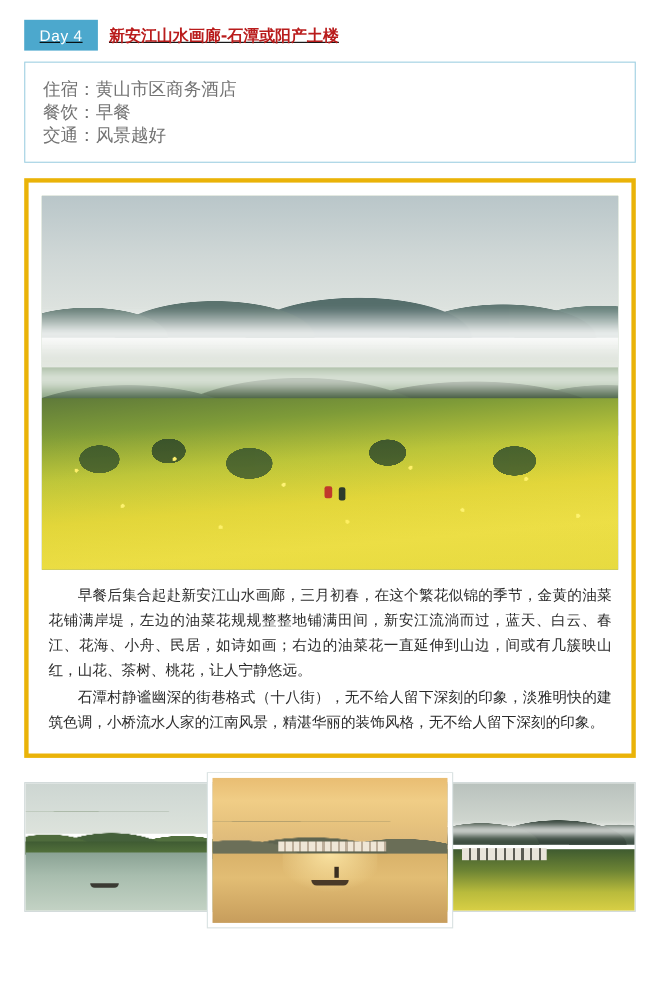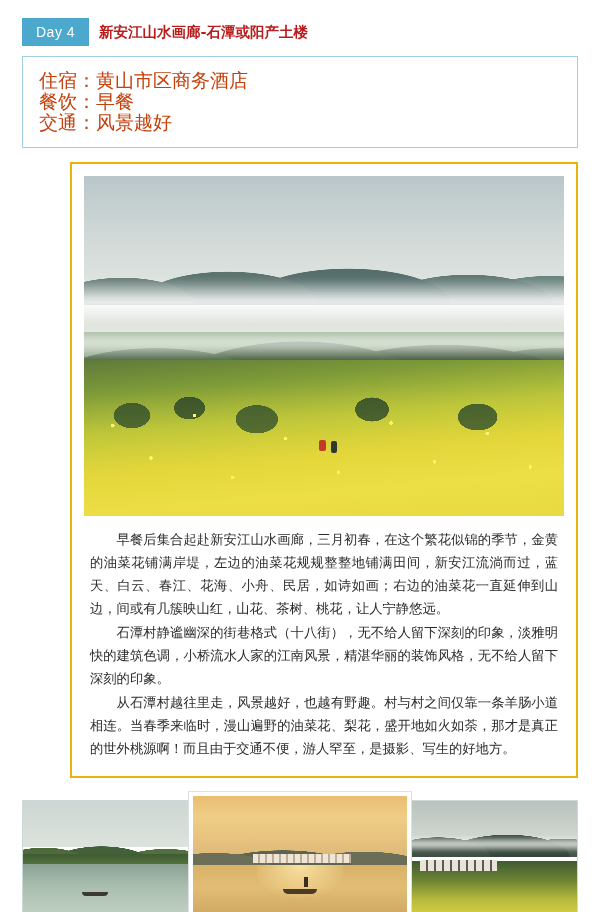--- a/index.html
+++ b/index.html
@@ -22,20 +22,21 @@
     padding: 14px 22px 0 22px;
     position: relative;
   }
 
   
   .header {
     display: flex;
     align-items: center;
     gap: 10px;
     padding: 4px 0 10px 0;
+    text-decoration: underline;
   }
   .day-badge {
     background: #4ca8cd;
     color: #ffffff;
     font-size: 14px;
     line-height: 1;
     padding: 7px 14px;
     letter-spacing: 0.5px;
     font-family: "Liberation Sans", sans-serif;
     white-space: nowrap;
@@ -48,31 +49,30 @@
     font-family: "DejaVu Sans", sans-serif;
   }
 
   
   .info-box {
     border: 1px solid #9ecfe2;
     padding: 13px 16px 14px 16px;
     margin-bottom: 14px;
   }
   .info-line {
-    font-size: 19px;
-    color: #c2410c;
+    font-size: 16px;
+    color: #737373;
     line-height: 21px;
     font-family: "DejaVu Sans", sans-serif;
   }
 
   
   .content-box {
-    border: 2px solid #eab308;
+    border: 4px solid #eab308;
     padding: 12px 12px 14px 12px;
-    margin-left: 48px;
   }
   .hero-photo {
     width: 100%;
     height: 340px;
     position: relative;
     overflow: hidden;
     background: #7d9a74;
   }
   
   .sky {
@@ -263,21 +263,20 @@
       <div class="hillside"></div>
       <div class="trees"></div>
       <div class="flower-field"></div>
       <div class="figure-red"></div>
       <div class="figure-dark"></div>
     </div>
 
     <div class="text-block">
       <p class="para">早餐后集合起赴新安江山水画廊，三月初春，在这个繁花似锦的季节，金黄的油菜花铺满岸堤，左边的油菜花规规整整地铺满田间，新安江流淌而过，蓝天、白云、春江、花海、小舟、民居，如诗如画；右边的油菜花一直延伸到山边，间或有几簇映山红，山花、茶树、桃花，让人宁静悠远。</p>
       <p class="para">石潭村静谧幽深的街巷格式（十八街），无不给人留下深刻的印象，淡雅明快的建筑色调，小桥流水人家的江南风景，精湛华丽的装饰风格，无不给人留下深刻的印象。</p>
-      <p class="para">从石潭村越往里走，风景越好，也越有野趣。村与村之间仅靠一条羊肠小道相连。当春季来临时，漫山遍野的油菜花、梨花，盛开地如火如荼，那才是真正的世外桃源啊！而且由于交通不便，游人罕至，是摄影、写生的好地方。</p>
     </div>
 
   </div>
 
   <div class="bottom-strip">
 
     <div class="thumb left">
       <div class="t-left-sky"></div>
       <div class="t-left-hills"></div>
       <div class="t-left-bank"></div>

